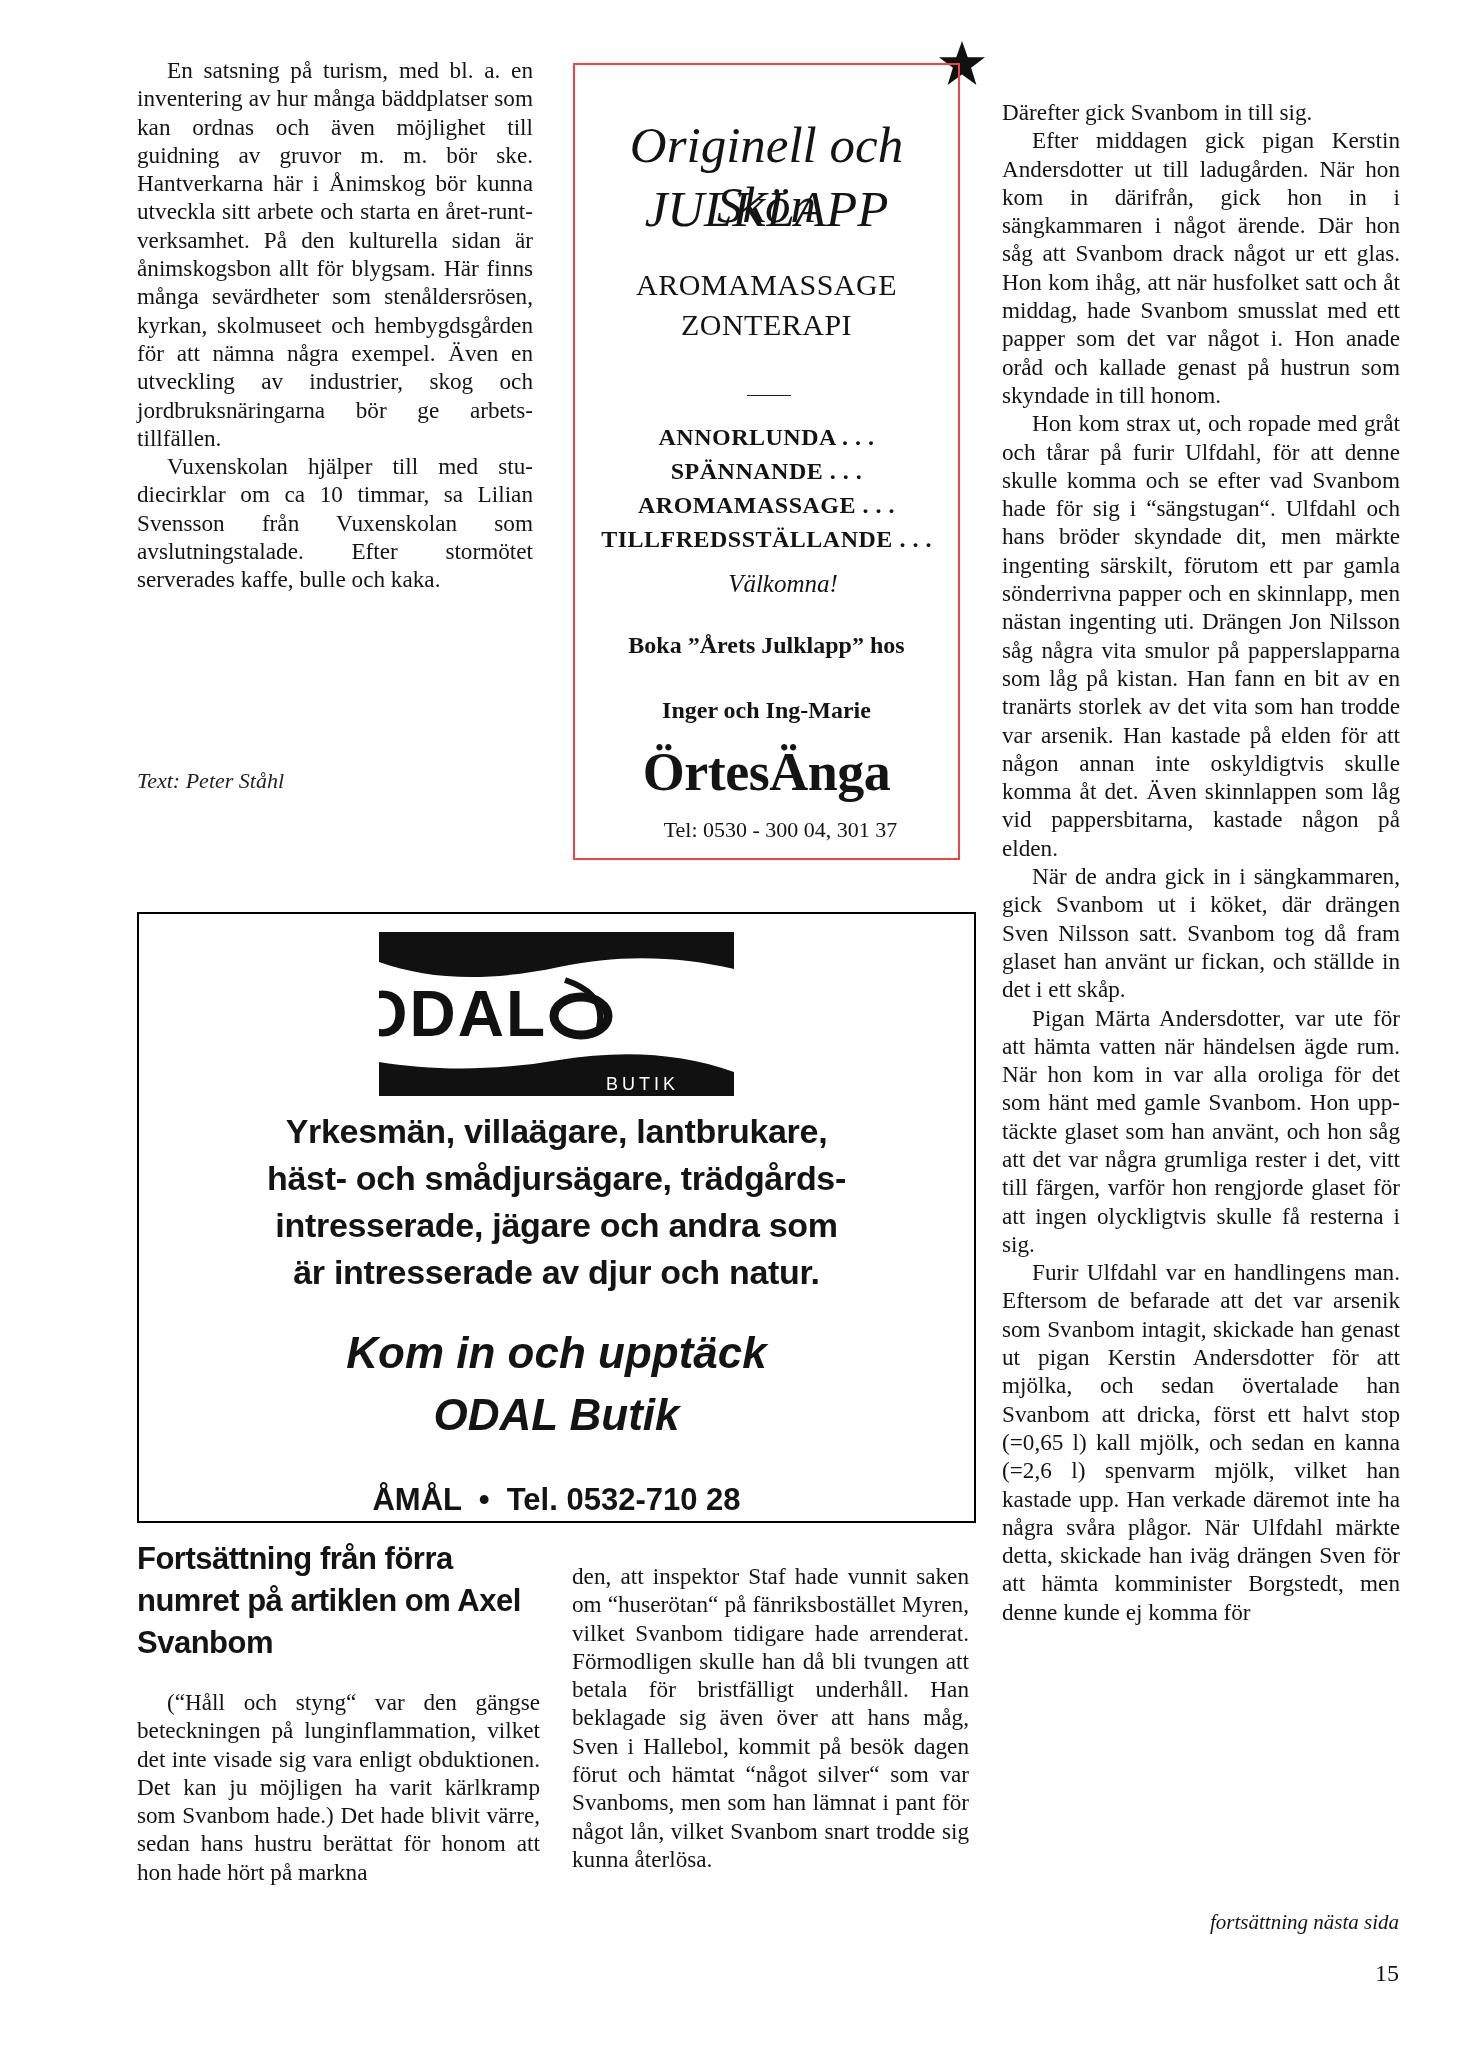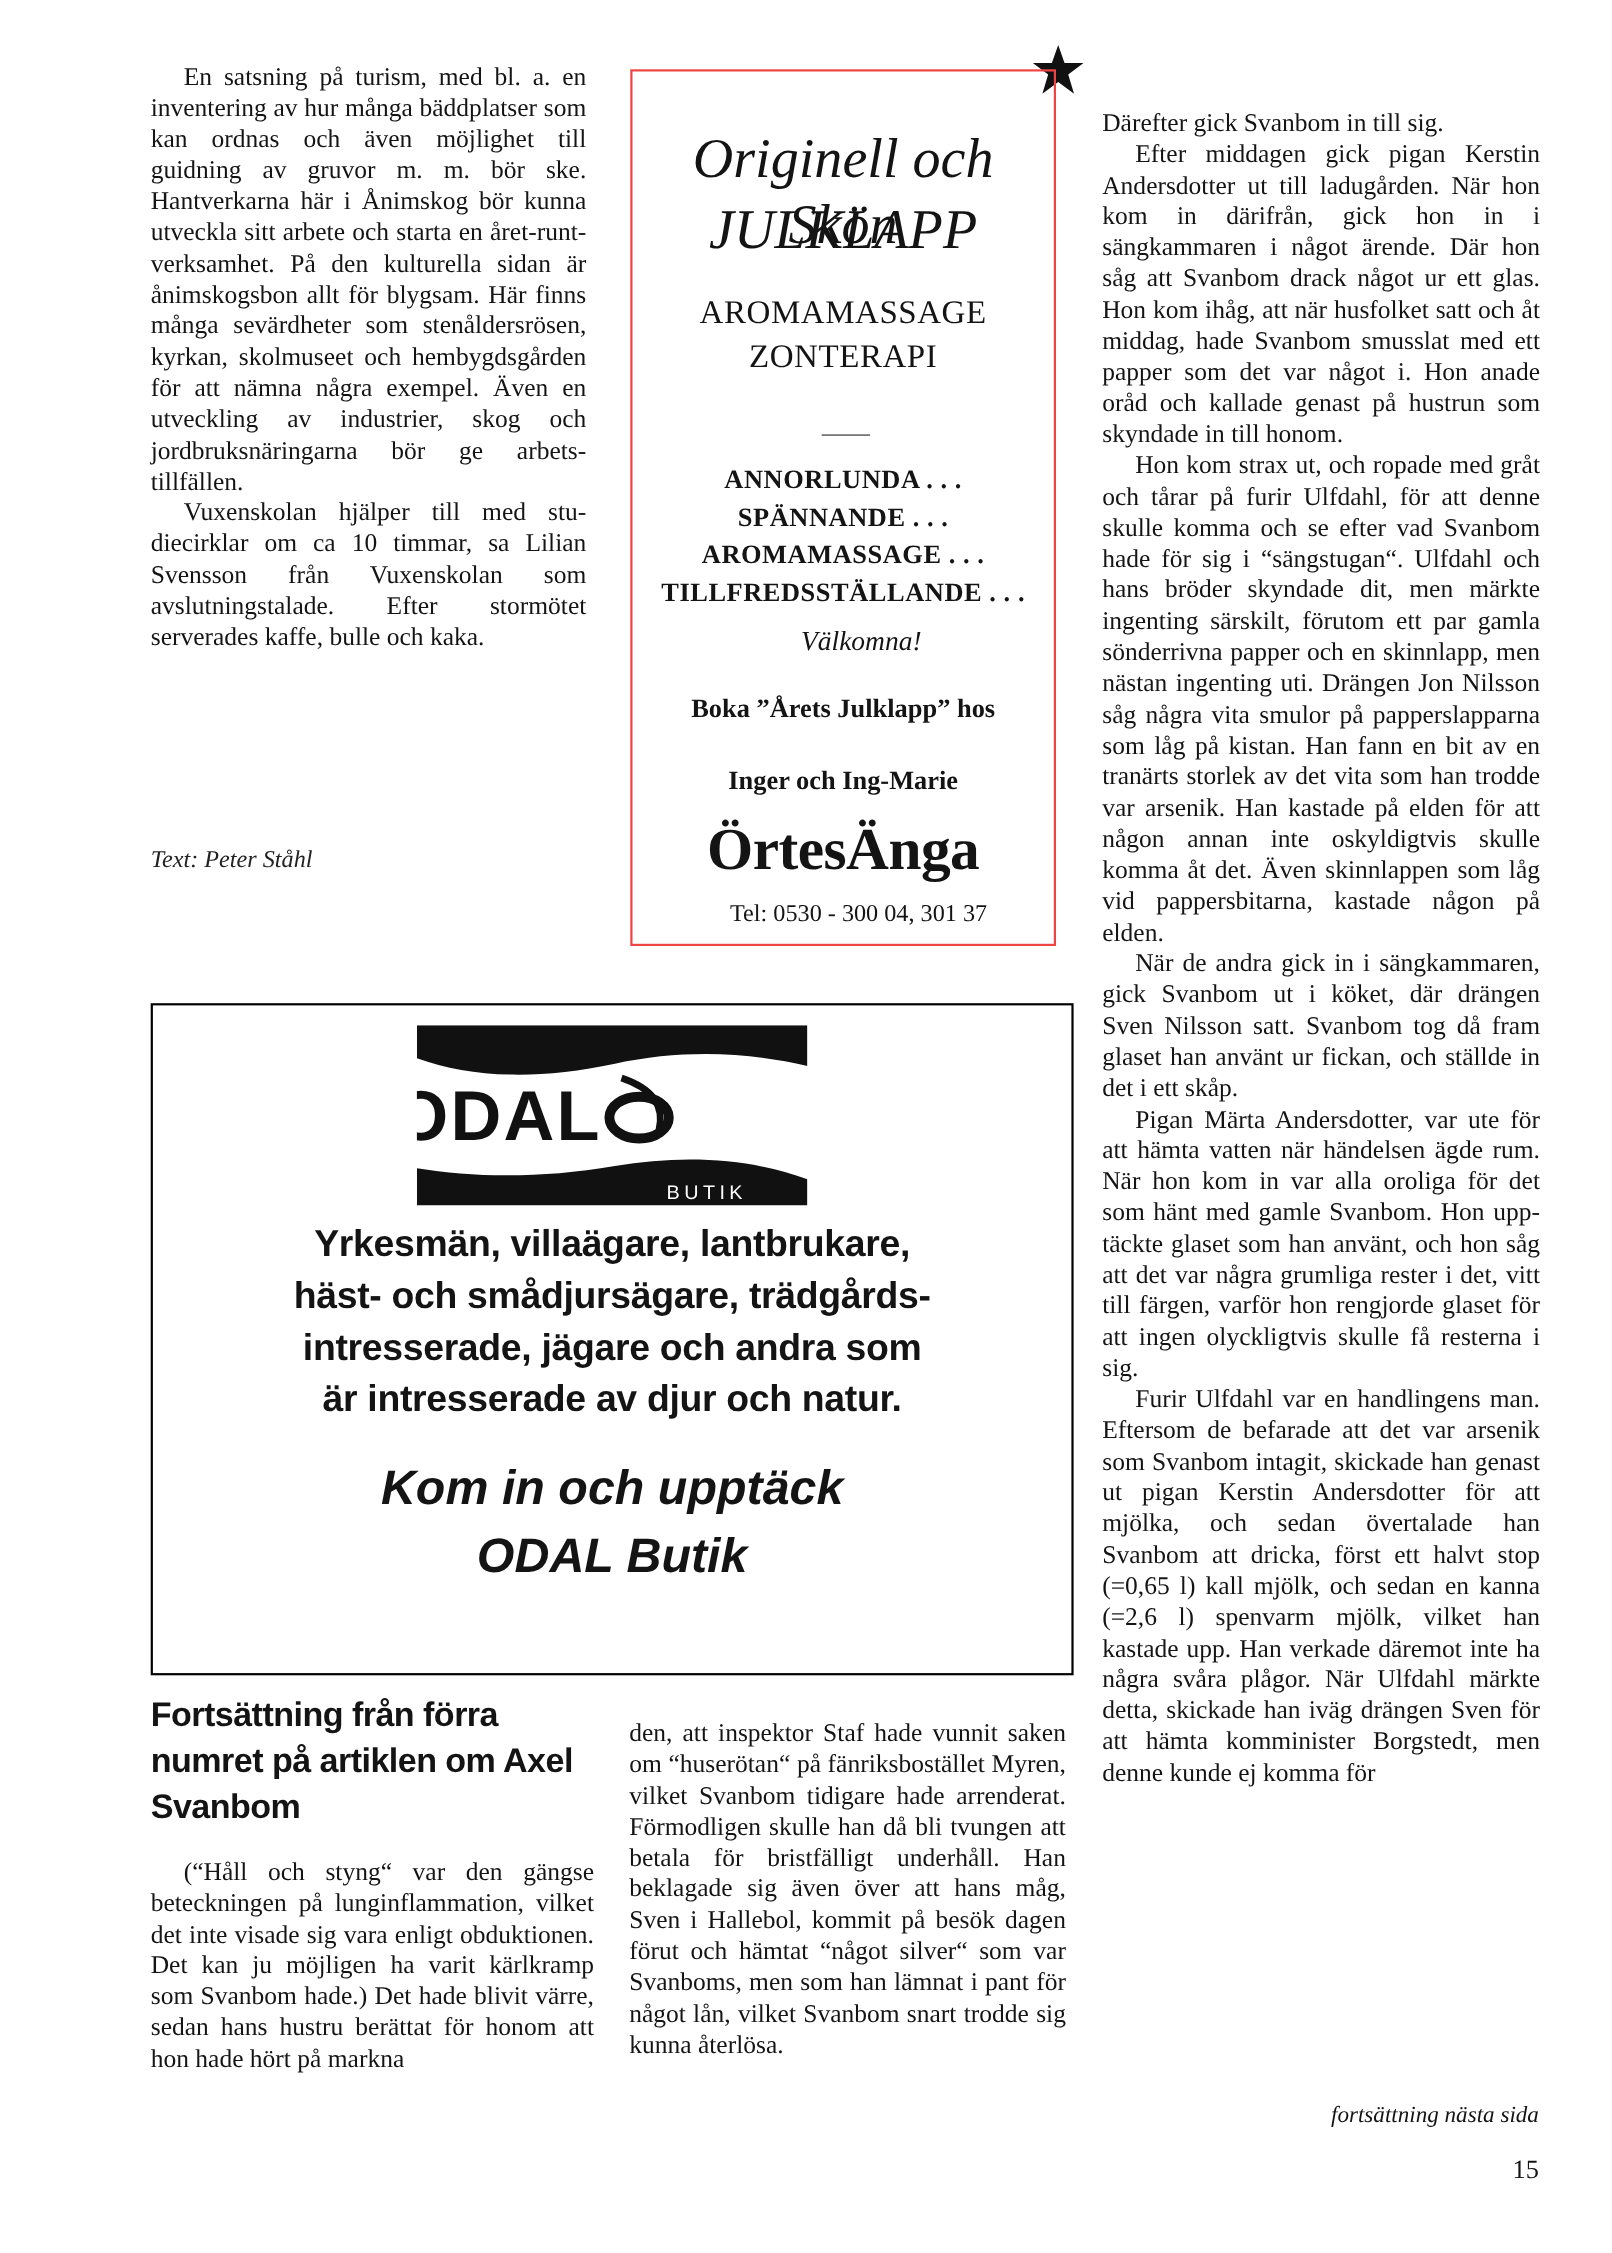--- a/index.html
+++ b/index.html
@@ -87,20 +87,21 @@
   <div class="tagline">
     <div>Yrkesmän, villaägare, lantbrukare,</div>
     <div>häst- och smådjursägare, trädgårds-</div>
     <div>intresserade, jägare och andra som</div>
     <div>är intresserade av djur och natur.</div>
   </div>
   <div class="cta">
     <div>Kom in och upptäck</div>
     <div>ODAL Butik</div>
   </div>
+  <div class="contact" style="white-space: pre;">ÅMÅL  •  Tel. 0532-710 28</div>
 </div>
 
 <div id="article-heading">Fortsättning från förra numret på artiklen om Axel Svanbom</div>
 <div class="col" id="col1-bottom">
   <p>(“Håll och styng“ var den gängse beteckningen på lunginflammation, vilket det inte visade sig vara en­ligt obduktionen. Det kan ju möjli­gen ha varit kärlkramp som Svan­bom hade.) Det hade blivit värre, sedan hans hustru berättat för ho­nom att hon hade hört på markna­</p>
 </div>
 <div class="col" id="col2-bottom">
   <p class="noindent">den, att inspektor Staf hade vun­nit saken om “huserötan“ på fän­riksbostället Myren, vilket Svan­bom tidigare hade arrenderat. För­modligen skulle han då bli tvungen att betala för bristfälligt underhåll. Han beklagade sig även över att hans måg, Sven i Hallebol, kom­mit på besök dagen förut och häm­tat “något silver“ som var Svanboms, men som han lämnat i pant för något lån, vilket Svanbom snart trodde sig kunna återlösa.</p>
 </div>
 <div class="col" id="col3">

